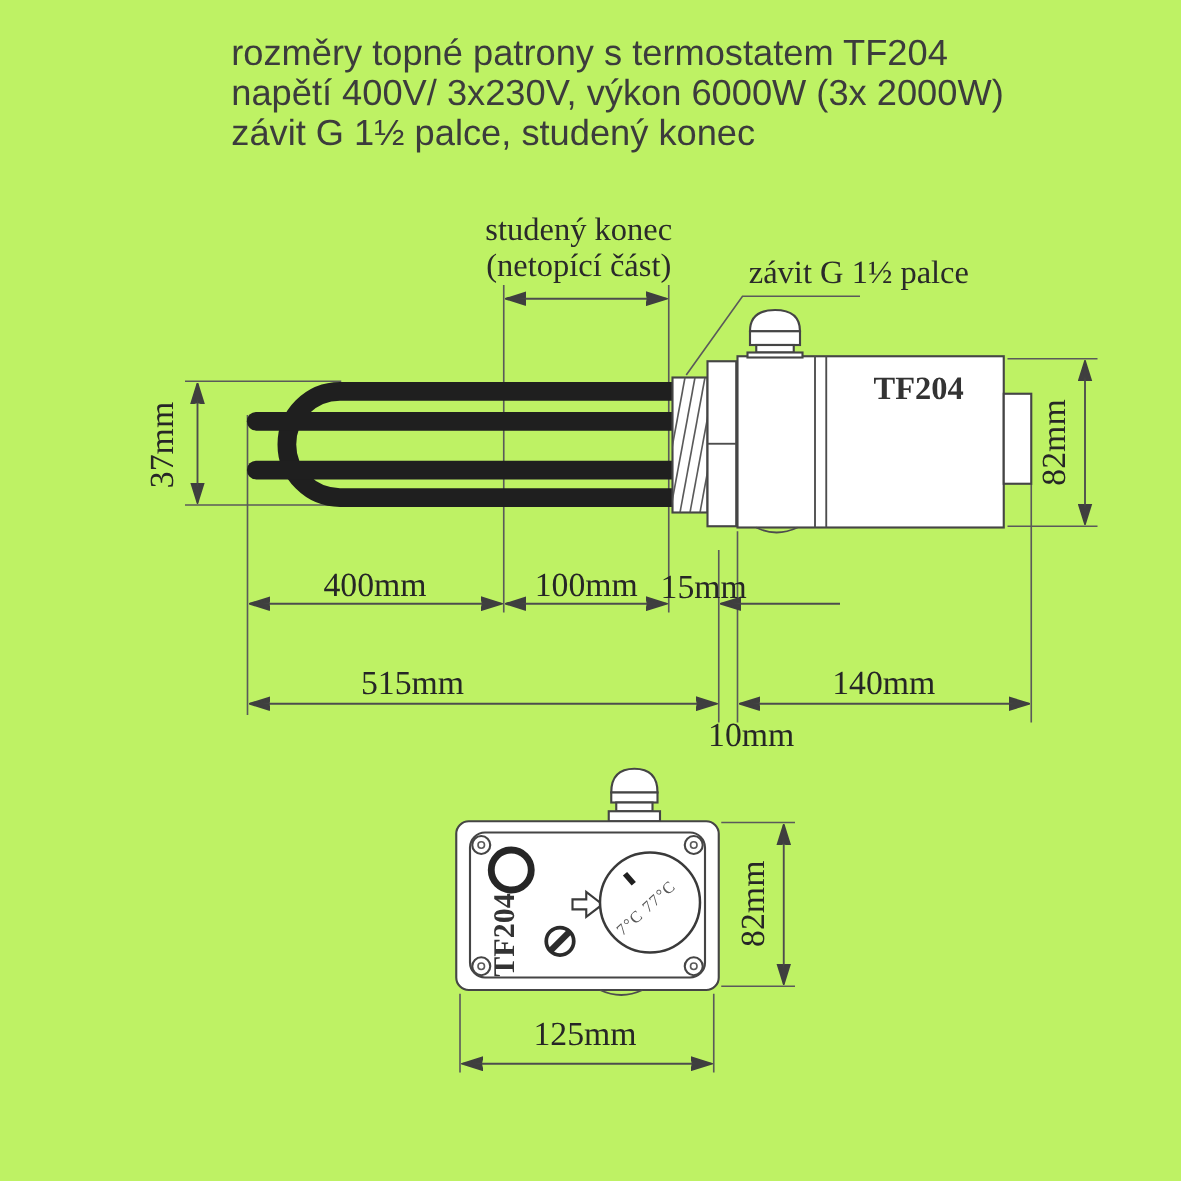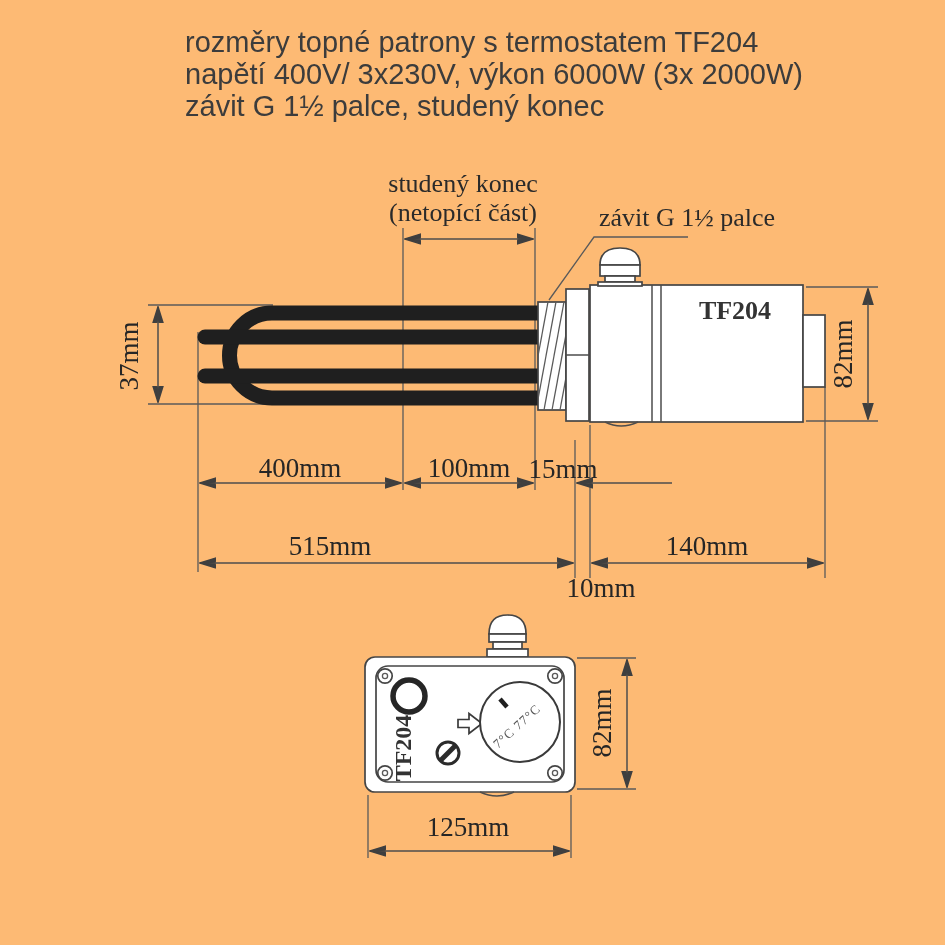--- a/index.html
+++ b/index.html
@@ -1,16 +1,16 @@
 <!DOCTYPE html>
 <html><head>
 <meta charset="utf-8">
 <style>
   html,body{margin:0;padding:0;background:#ffffff;}
-  .page{position:relative;width:945px;height:945px;background:#fdba74;overflow:hidden;
+  .page{position:relative;width:945px;height:945px;background:#bef264;overflow:hidden;
         font-family:"Liberation Serif", serif;}
   svg text{fill:#2e2e2e;}
   .t-sans{font-family:"Liberation Sans", sans-serif;font-size:29px;fill:#3c3c3c;}
   .t-label{font-size:26px;fill:#2a2a2a;}
   .t-dim{font-size:27px;fill:#262626;}
   .t-model{font-size:26px;font-weight:bold;fill:#333;}
   .t-dial{font-size:13px;fill:#555;letter-spacing:1px;}
   .ln{stroke:#4d4d4d;stroke-width:1.5;fill:none;}
   .ln-thin{stroke:#5a5a5a;stroke-width:1.3;fill:none;}
   .shape{stroke:#454545;stroke-width:1.7;fill:#ffffff;}

